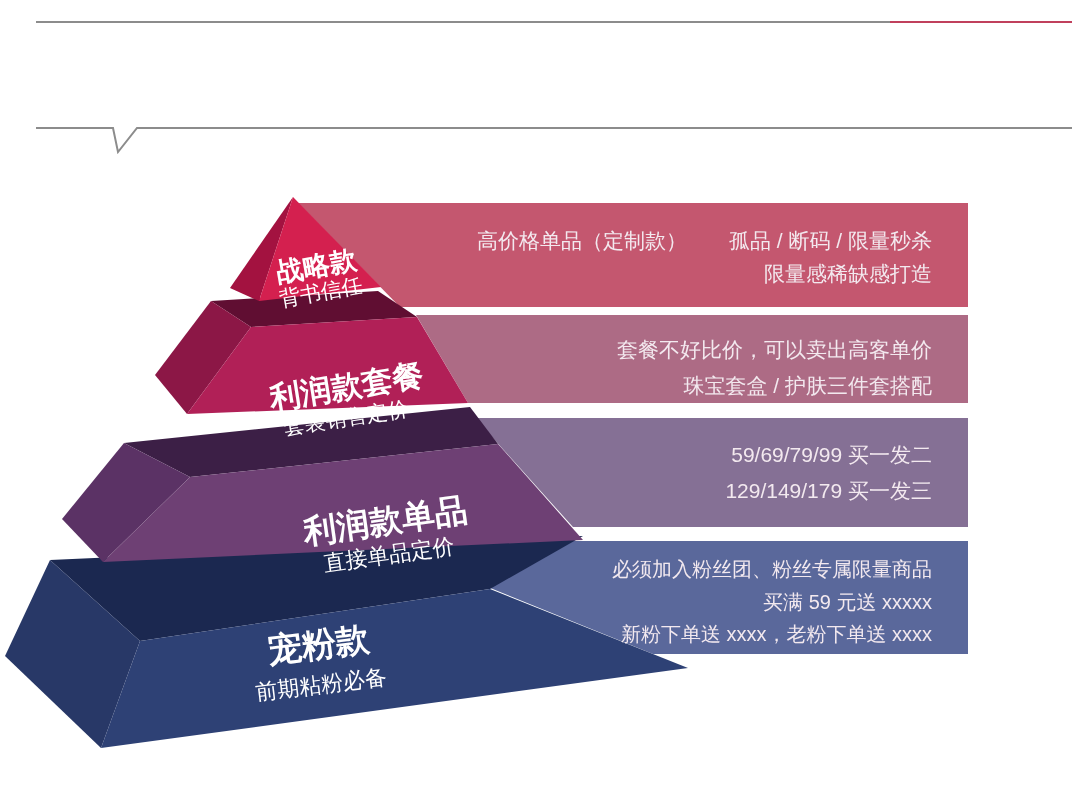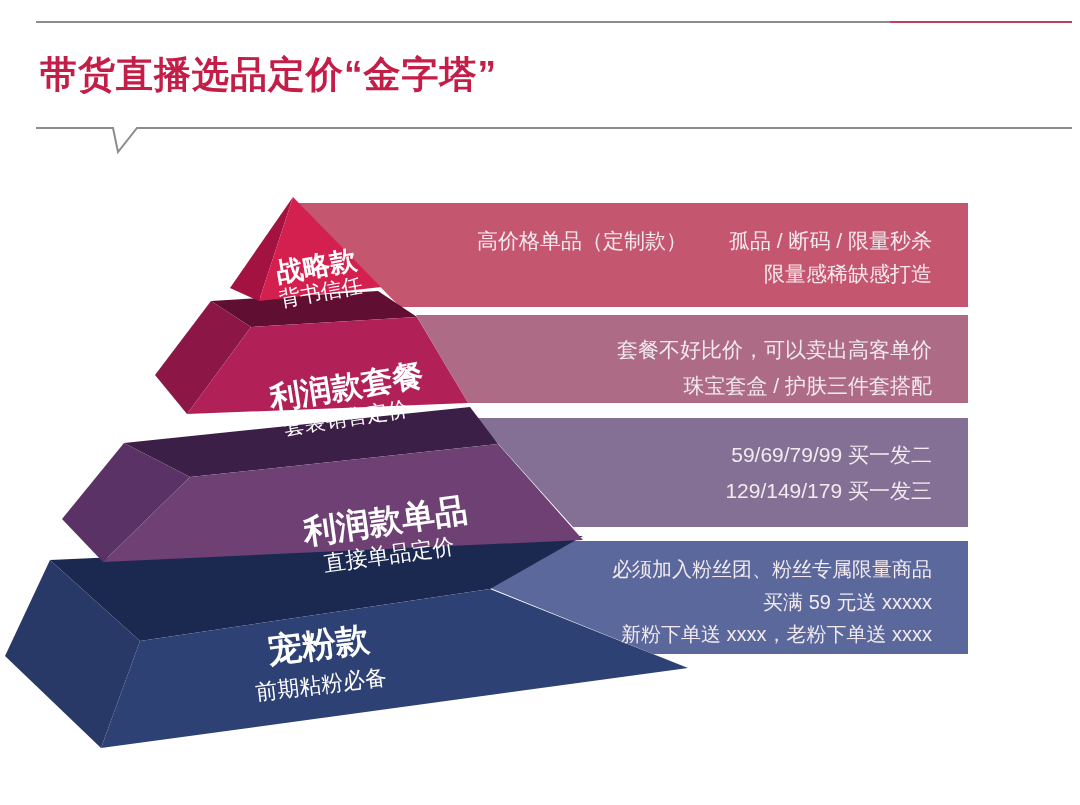--- a/index.html
+++ b/index.html
@@ -22,21 +22,20 @@
   svg{position:absolute;left:0;top:0;}
   .tier-label{font-weight:bold;fill:#ffffff;}
   .tier-sublabel{fill:#ffffff;}
   .band-text{fill:#f3e9ef;}
 </style>
 </head>
 <body>
 
 <div class="canvas">
 
-  <h1 class="page-title" style="color: rgb(196, 29, 72);">带货直播选品定价“金字塔”</h1>
 
   <svg width="1080" height="805" viewBox="0 0 1080 805">
 
     <rect x="36" y="21" width="854" height="2" fill="#8c8c8c"></rect>
     <rect x="890" y="21" width="182" height="2" fill="#c0405c"></rect>
 
     <path d="M36,128 H113 L118,152 L137,128 H1072" fill="none" stroke-width="2" stroke="#8c8c8c"></path>
 
     <polygon points="298,203 968,203 968,307 400,307" fill="#c4576f"></polygon>
     <polygon points="416,315 968,315 968,403 468,403" fill="#ad6b85"></polygon>

